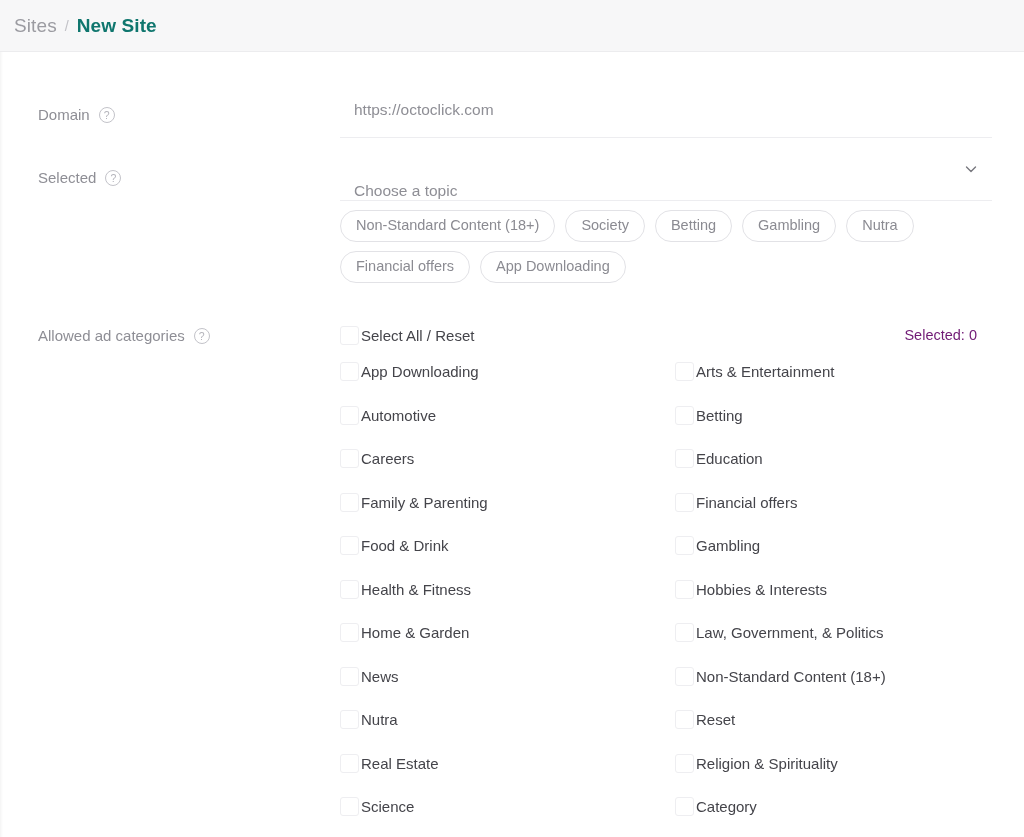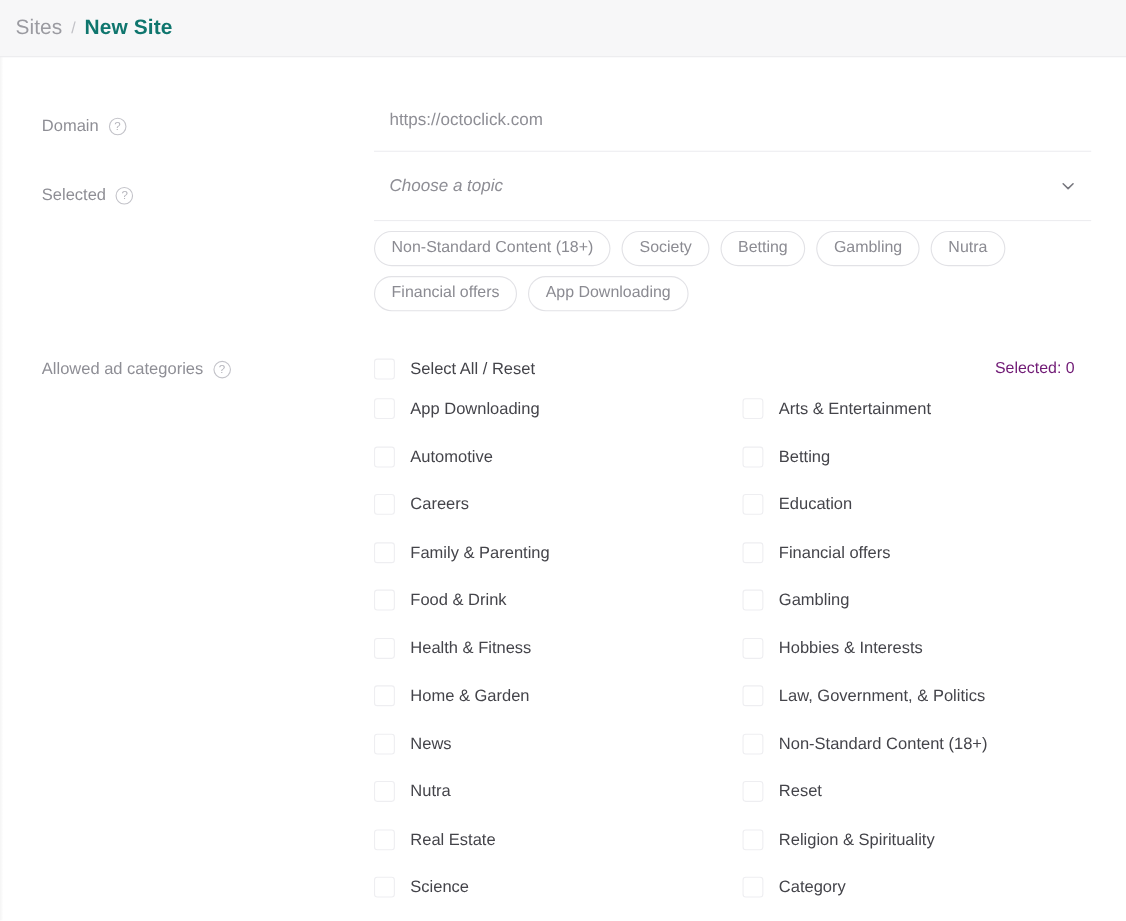--- a/index.html
+++ b/index.html
@@ -63,23 +63,22 @@
     background: transparent; outline: none;
     font-family: "Liberation Sans", sans-serif;
     font-size: 15.5px; color: #ec4899;
     padding: 0 2px 10px 14px;
   }
   .text-field::placeholder { color: #8e8e95; }
 
   .select-field {
     position: relative; width: 652px; height: 46px;
     border-bottom: 1px solid #ededf0;
-    display: flex; align-items: flex-start; padding: 6px 2px 0 14px;
+    display: flex; align-items: flex-end; padding: 6px 2px 0 14px;
     cursor: pointer;
-    font-style: italic;
   }
   .select-value { font-size: 15.5px; color: #8e8e95; }
   .chev {
     position: absolute; right: 14px; top: 7px;
     width: 14px; height: 14px;
   }
   .chev svg { display: block; }
 
   
   .pills { display: flex; flex-wrap: wrap; gap: 9px 10px; width: 660px; }
@@ -94,21 +93,21 @@
   .cb-head {
     position: relative; width: 652px; height: 30px;
     display: flex; align-items: center;
   }
   .cb-grid {
     width: 652px;
     display: grid; grid-template-columns: 335px 317px;
     column-gap: 0; row-gap: 0;
   }
   .cb-item {
-    display: flex; align-items: center; gap: 14px;
+    display: flex; align-items: center; gap: 2px;
     height: 43.5px; cursor: pointer;
   }
   .cb-box {
     width: 19px; height: 19px; flex: none;
     border: 1px solid #eeeef1; border-radius: 3px;
     background: #fff;
   }
   .cb-label { font-size: 15px; color: #44444a; white-space: nowrap; }
   .cb-label.head { color: #44444a; }
 

